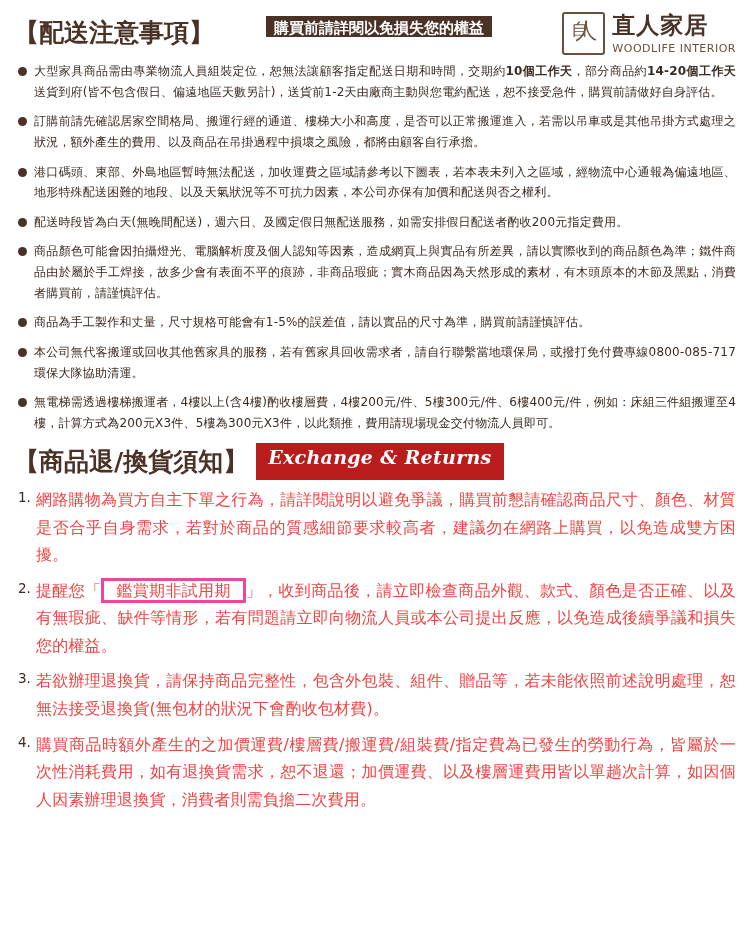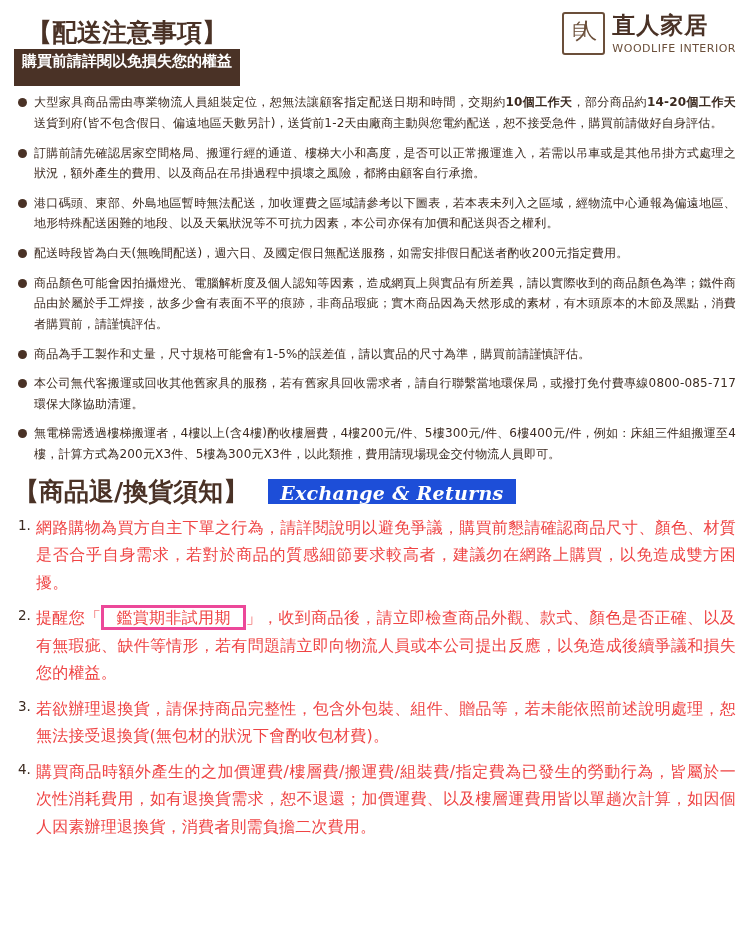--- a/index.html
+++ b/index.html
@@ -25,39 +25,40 @@
 
   
   .header {
     display: flex;
     align-items: flex-start;
     justify-content: space-between;
     padding-bottom: 2px;
   }
   .header-left {
     display: flex;
-    align-items: center;
+    align-items: flex-start;
+    gap: 6px;
     padding-top: 6px;
-    flex-direction: column;
   }
   .title-main {
     font-size: 25px;
     font-weight: bold;
     letter-spacing: 0px;
     color: #4a3226;
     white-space: nowrap;
   }
   .title-badge {
     background: #4a3226;
     color: #ffffff;
     font-size: 15px;
     font-weight: bold;
-    padding: 4px 8px 16px 8px;
+    padding: 4px 8px 0 8px;
     white-space: nowrap;
     line-height: 1.15;
+    margin-left: 46px;
   }
   .brand {
     display: flex;
     align-items: center;
     gap: 7px;
     padding-top: 2px;
   }
   .brand-mark {
     width: 43px;
     height: 43px;
@@ -125,33 +126,33 @@
     letter-spacing: 0.2px;
   }
   .note-text b {
     font-weight: bold;
   }
 
   
   .section2 {
     display: flex;
     align-items: center;
-    gap: 20px;
+    gap: 8px;
     margin-top: 10px;
     margin-bottom: 6px;
   }
   .section2 .title-main { font-size: 25px; }
   .section2-badge {
-    background: #1d4ed8;
+    background: #b91c1c;
     color: #ffffff;
     font-family: "DejaVu Serif", "Liberation Serif", serif;
     font-size: 19px;
     font-weight: bold;
     font-style: italic;
-    padding: 3px 12px 0 12px;
+    padding: 3px 12px 12px 12px;
     white-space: nowrap;
     letter-spacing: 0.3px;
   }
 
   
   .ol {
     margin: 0;
     padding: 0;
     list-style: none;
   }

